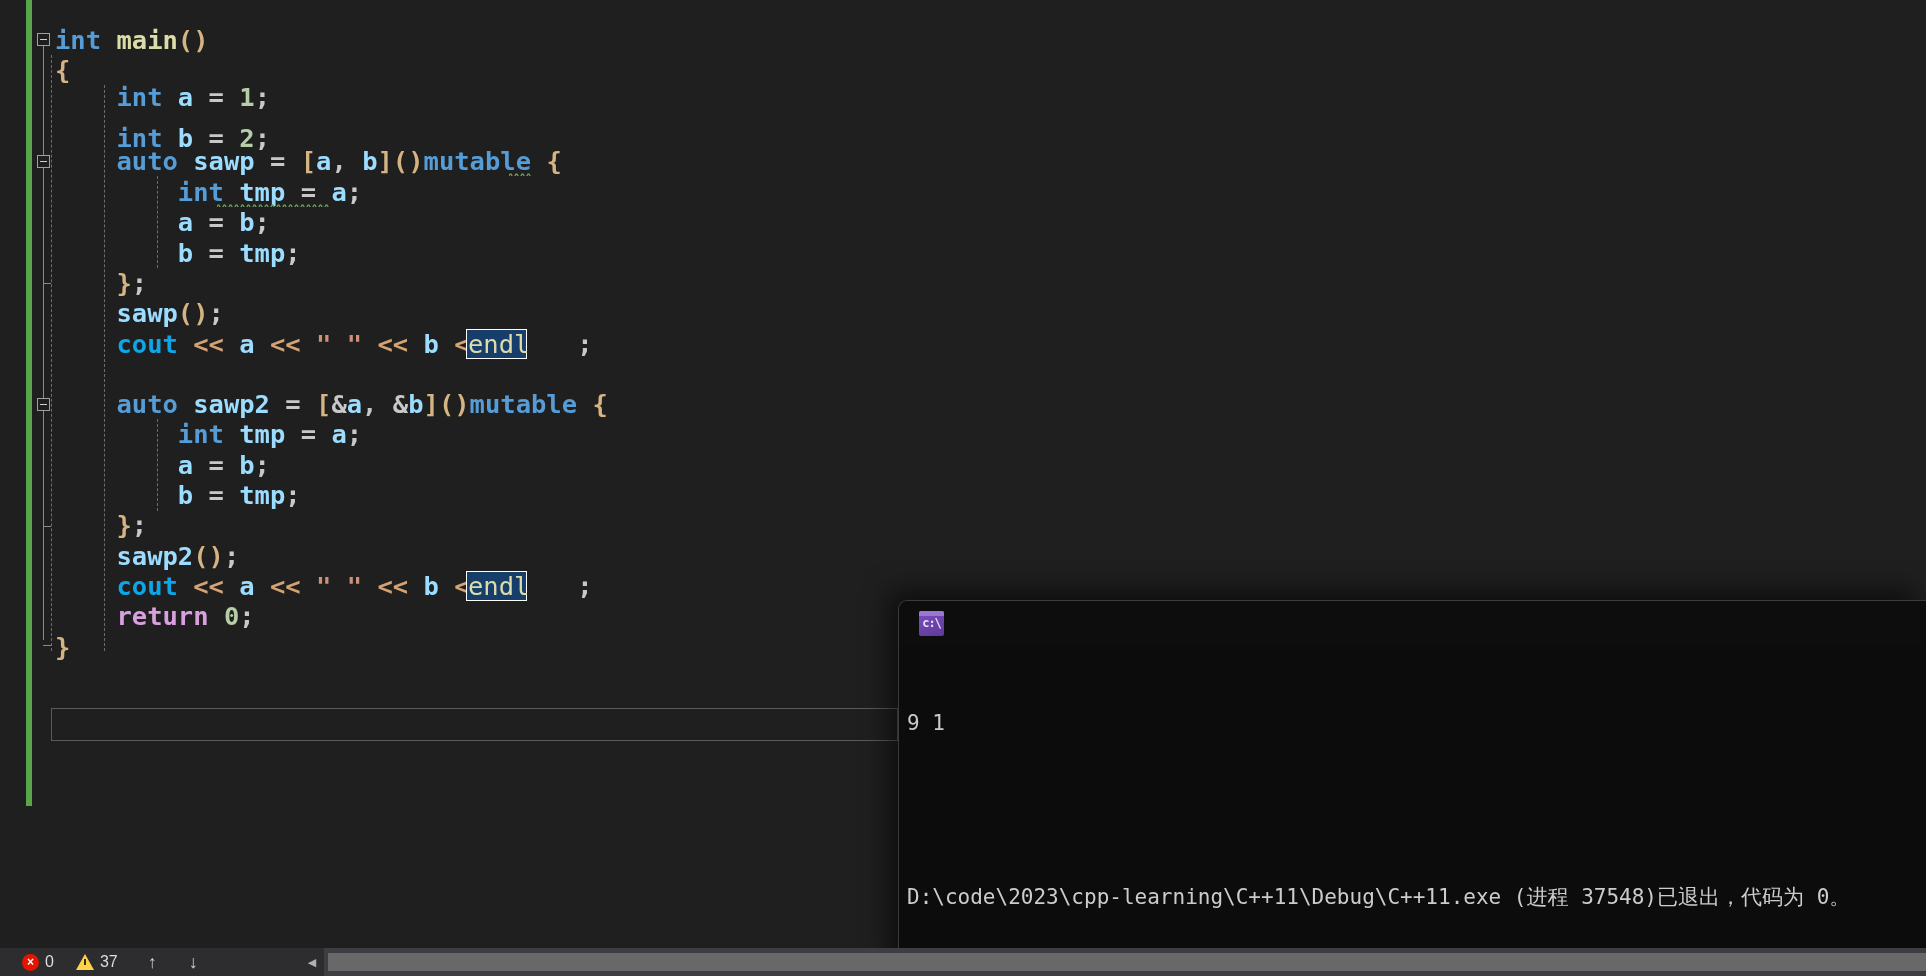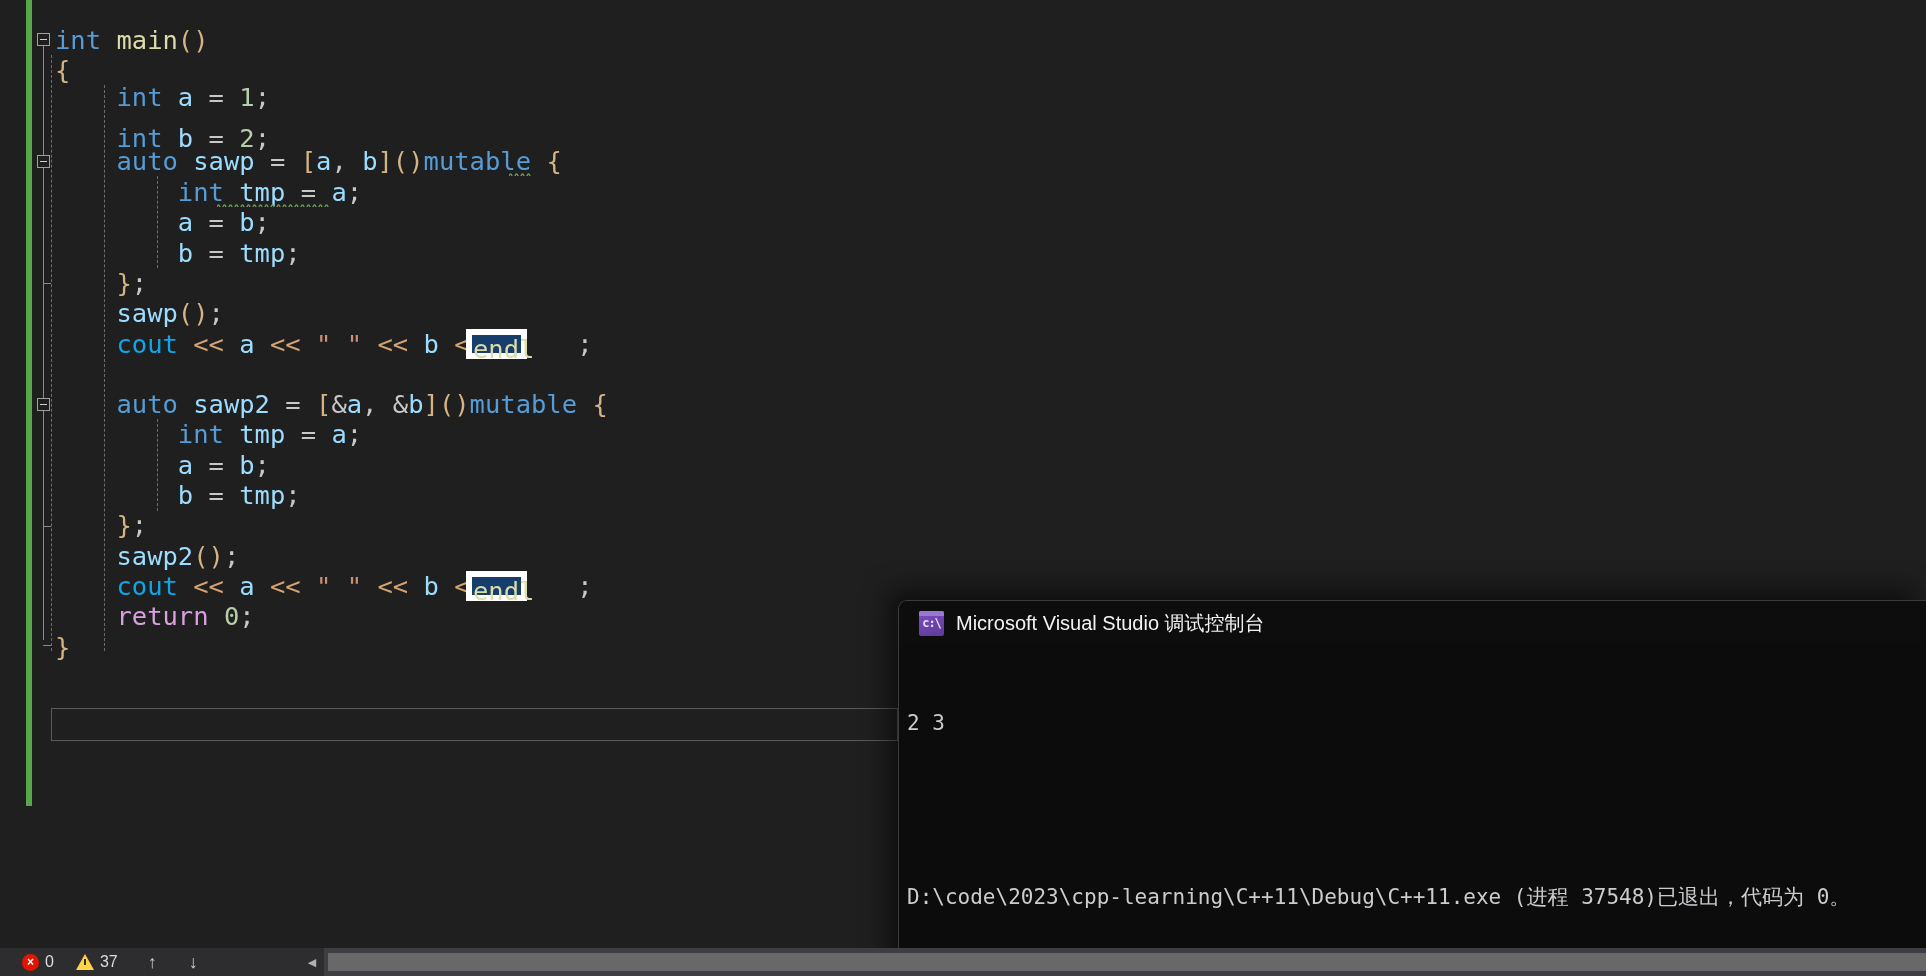--- a/index.html
+++ b/index.html
@@ -78,20 +78,21 @@
 
   
   .code-layer {
     position: absolute;
     left: 0; top: 0;
     width: 1926px; height: 954px;
     font-size: 25.5px;
     line-height: 30.4px;
     letter-spacing: 0px;
     white-space: pre;
+    font-weight: bold;
   }
   .code-line {
     position: absolute;
     left: 55px;
     height: 30.4px;
     white-space: pre;
     font-family: "DejaVu Sans Mono", "Liberation Mono", monospace;
     font-size: 25.5px;
     line-height: 30.4px;
   }
@@ -130,21 +131,21 @@
     position: absolute;
     height: 4px;
     overflow: hidden;
   }
   .squiggle2 svg { display:block; }
 
   
   .sel-box {
     position: absolute;
     background: #173e6b;
-    border: 6px solid #ffffff;
+    border: 1px solid #ffffff;
     height: 30px;
   }
   .sel-box span {
     color: #dcdcaa;
     font-family: "DejaVu Sans Mono", "Liberation Mono", monospace;
     font-size: 25.5px;
     line-height: 28px;
     display: block;
     padding-left: 1px;
   }
@@ -363,24 +364,23 @@
       </svg>
     </div>
 
     <div style="position:absolute;left:0;top:0;width:10px;height:948px;"></div>
 
   </div>
 
   <div id="console">
     <div id="console-titlebar">
       <div class="con-icon">c:\</div>
-      <div id="console-title">Microsoft Visual Studio 调试控制台</div>
     </div>
     <div id="console-body">
-      <div class="con-line">2 3</div>
+      <div class="con-line">9 1</div>
       <div class="con-blank"></div>
       <div class="con-line">D:\code\2023\cpp-learning\C++11\Debug\C++11.exe (进程 37548)已退出，代码为 0。</div>
       
     </div>
   </div>
 
   <div id="statusbar">
     <div class="sb-left">
       <div class="sb-item">
         <div class="err-dot">×</div>

